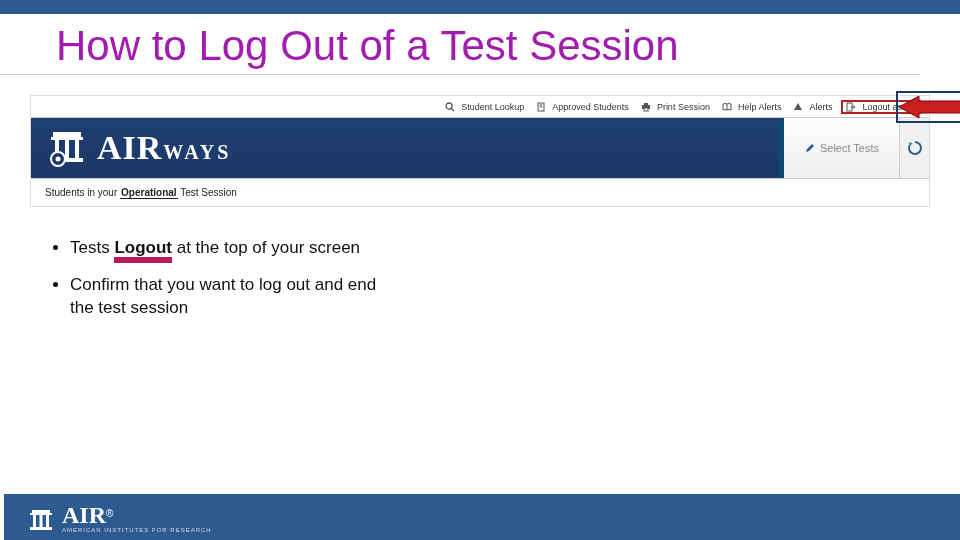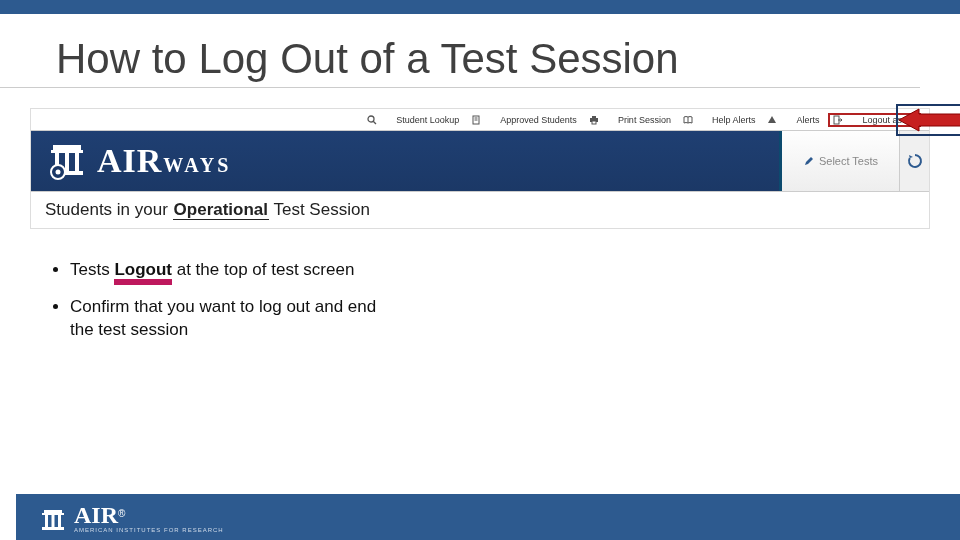--- a/index.html
+++ b/index.html
@@ -11,24 +11,24 @@
     position: relative;
     overflow: hidden;
   }
   .top-bar {
     height: 14px;
     background: #2d5a8f;
   }
   .slide-title {
     font-size: 42px;
     font-weight: 400;
-    color: #404040;
+    color: #a21caf;
     padding: 8px 0 4px 56px;
     border-bottom: 1px solid #ccc;
-    margin: 13px 40px 0 0;
+    margin: 0 40px 0 0;
   }
   .screenshot-wrap {
     margin: 20px 30px 0 30px;
     background: #eee;
     border: 1px solid #ddd;
   }
   .toolbar {
     background: #fff;
     height: 22px;
     display: flex;
@@ -37,21 +37,21 @@
     gap: 6px;
     padding: 0 8px;
     font-size: 9px;
     color: #333;
     border-bottom: 1px solid #ccc;
     position: relative;
   }
   .toolbar-item {
     display: inline-flex;
     align-items: center;
-    gap: 19px;
+    gap: 6px;
     padding: 1px 3px;
     white-space: nowrap;
   }
   .toolbar-item svg { flex-shrink: 0; }
   .logout-item {
     border: 2px solid #b22222;
     padding: 0 3px;
   }
   .banner-row {
     display: flex;
@@ -117,21 +117,21 @@
     letter-spacing: 1px;
     padding: 3px 8px;
     text-align: center;
     color: #000;
   }
   .side-actions {
     width: 120px;
     display: flex;
     flex-direction: column;
     background: #14532d;
-    border-left: 3px solid #0c4a6e;
+    border-left: 5px solid #0c4a6e;
   }
   .side-btn {
     flex: 1;
     display: flex;
     align-items: center;
     gap: 4px;
     justify-content: center;
     font-size: 11px;
     color: #2d5a8f;
     border-bottom: 1px solid #ddd;
@@ -144,21 +144,21 @@
     display: flex;
     align-items: center;
     justify-content: center;
     background: #f0f0f0;
     border-left: 1px solid #ccc;
   }
   .students-row {
     background: #fff;
     border-top: 1px solid #ccc;
     padding: 8px 14px;
-    font-size: 17px;
+    font-size: 10px;
     color: #222;
   }
   .students-row .op {
     font-weight: 700;
     border-bottom: 1px solid #222;
     padding: 0 1px;
   }
   .bullets {
     margin: 30px 0 0 70px;
     width: 320px;
@@ -166,21 +166,21 @@
     line-height: 1.35;
     color: #111;
   }
   .bullets li { margin-bottom: 14px; list-style: disc; }
   .bullets li .emph {
     font-weight: 700;
     border-bottom: 6px solid #be185d;
   }
   .footer {
     position: absolute;
-    left: 16px; right: 0; bottom: 0;
+    left: 4px; right: 0; bottom: 0;
     height: 46px;
     background: #2d5a8f;
     display: flex;
     align-items: center;
     padding-left: 24px;
   }
   .footer-logo {
     display: flex;
     align-items: flex-end;
     gap: 8px;
@@ -305,21 +305,21 @@
     <svg width="70" height="34" viewBox="0 0 70 34">
       <rect x="2" y="2" width="66" height="30" fill="none" stroke="#1b3866" stroke-width="2"></rect>
       <polygon points="4,17 24,6 24,11 66,11 66,23 24,23 24,28" fill="#c62020" stroke="#800" stroke-width="1"></polygon>
     </svg>
   </div>
 
 </div>
 
 <ul class="bullets">
   <li>
-    <span>Tests </span><span class="emph">Logout</span><span> at the top of test screen</span>
+    <span>Tests </span><span class="emph">Logout</span><span> at the top of your screen</span>
   </li>
   <li>
     <span>Confirm that you want to log out and end the test session</span>
   </li>
 </ul>
 
 <div class="footer">
   <div class="footer-logo">
     <svg width="26" height="26" viewBox="0 0 26 26">
       <rect x="4" y="3" width="18" height="3" fill="#fff"></rect>

